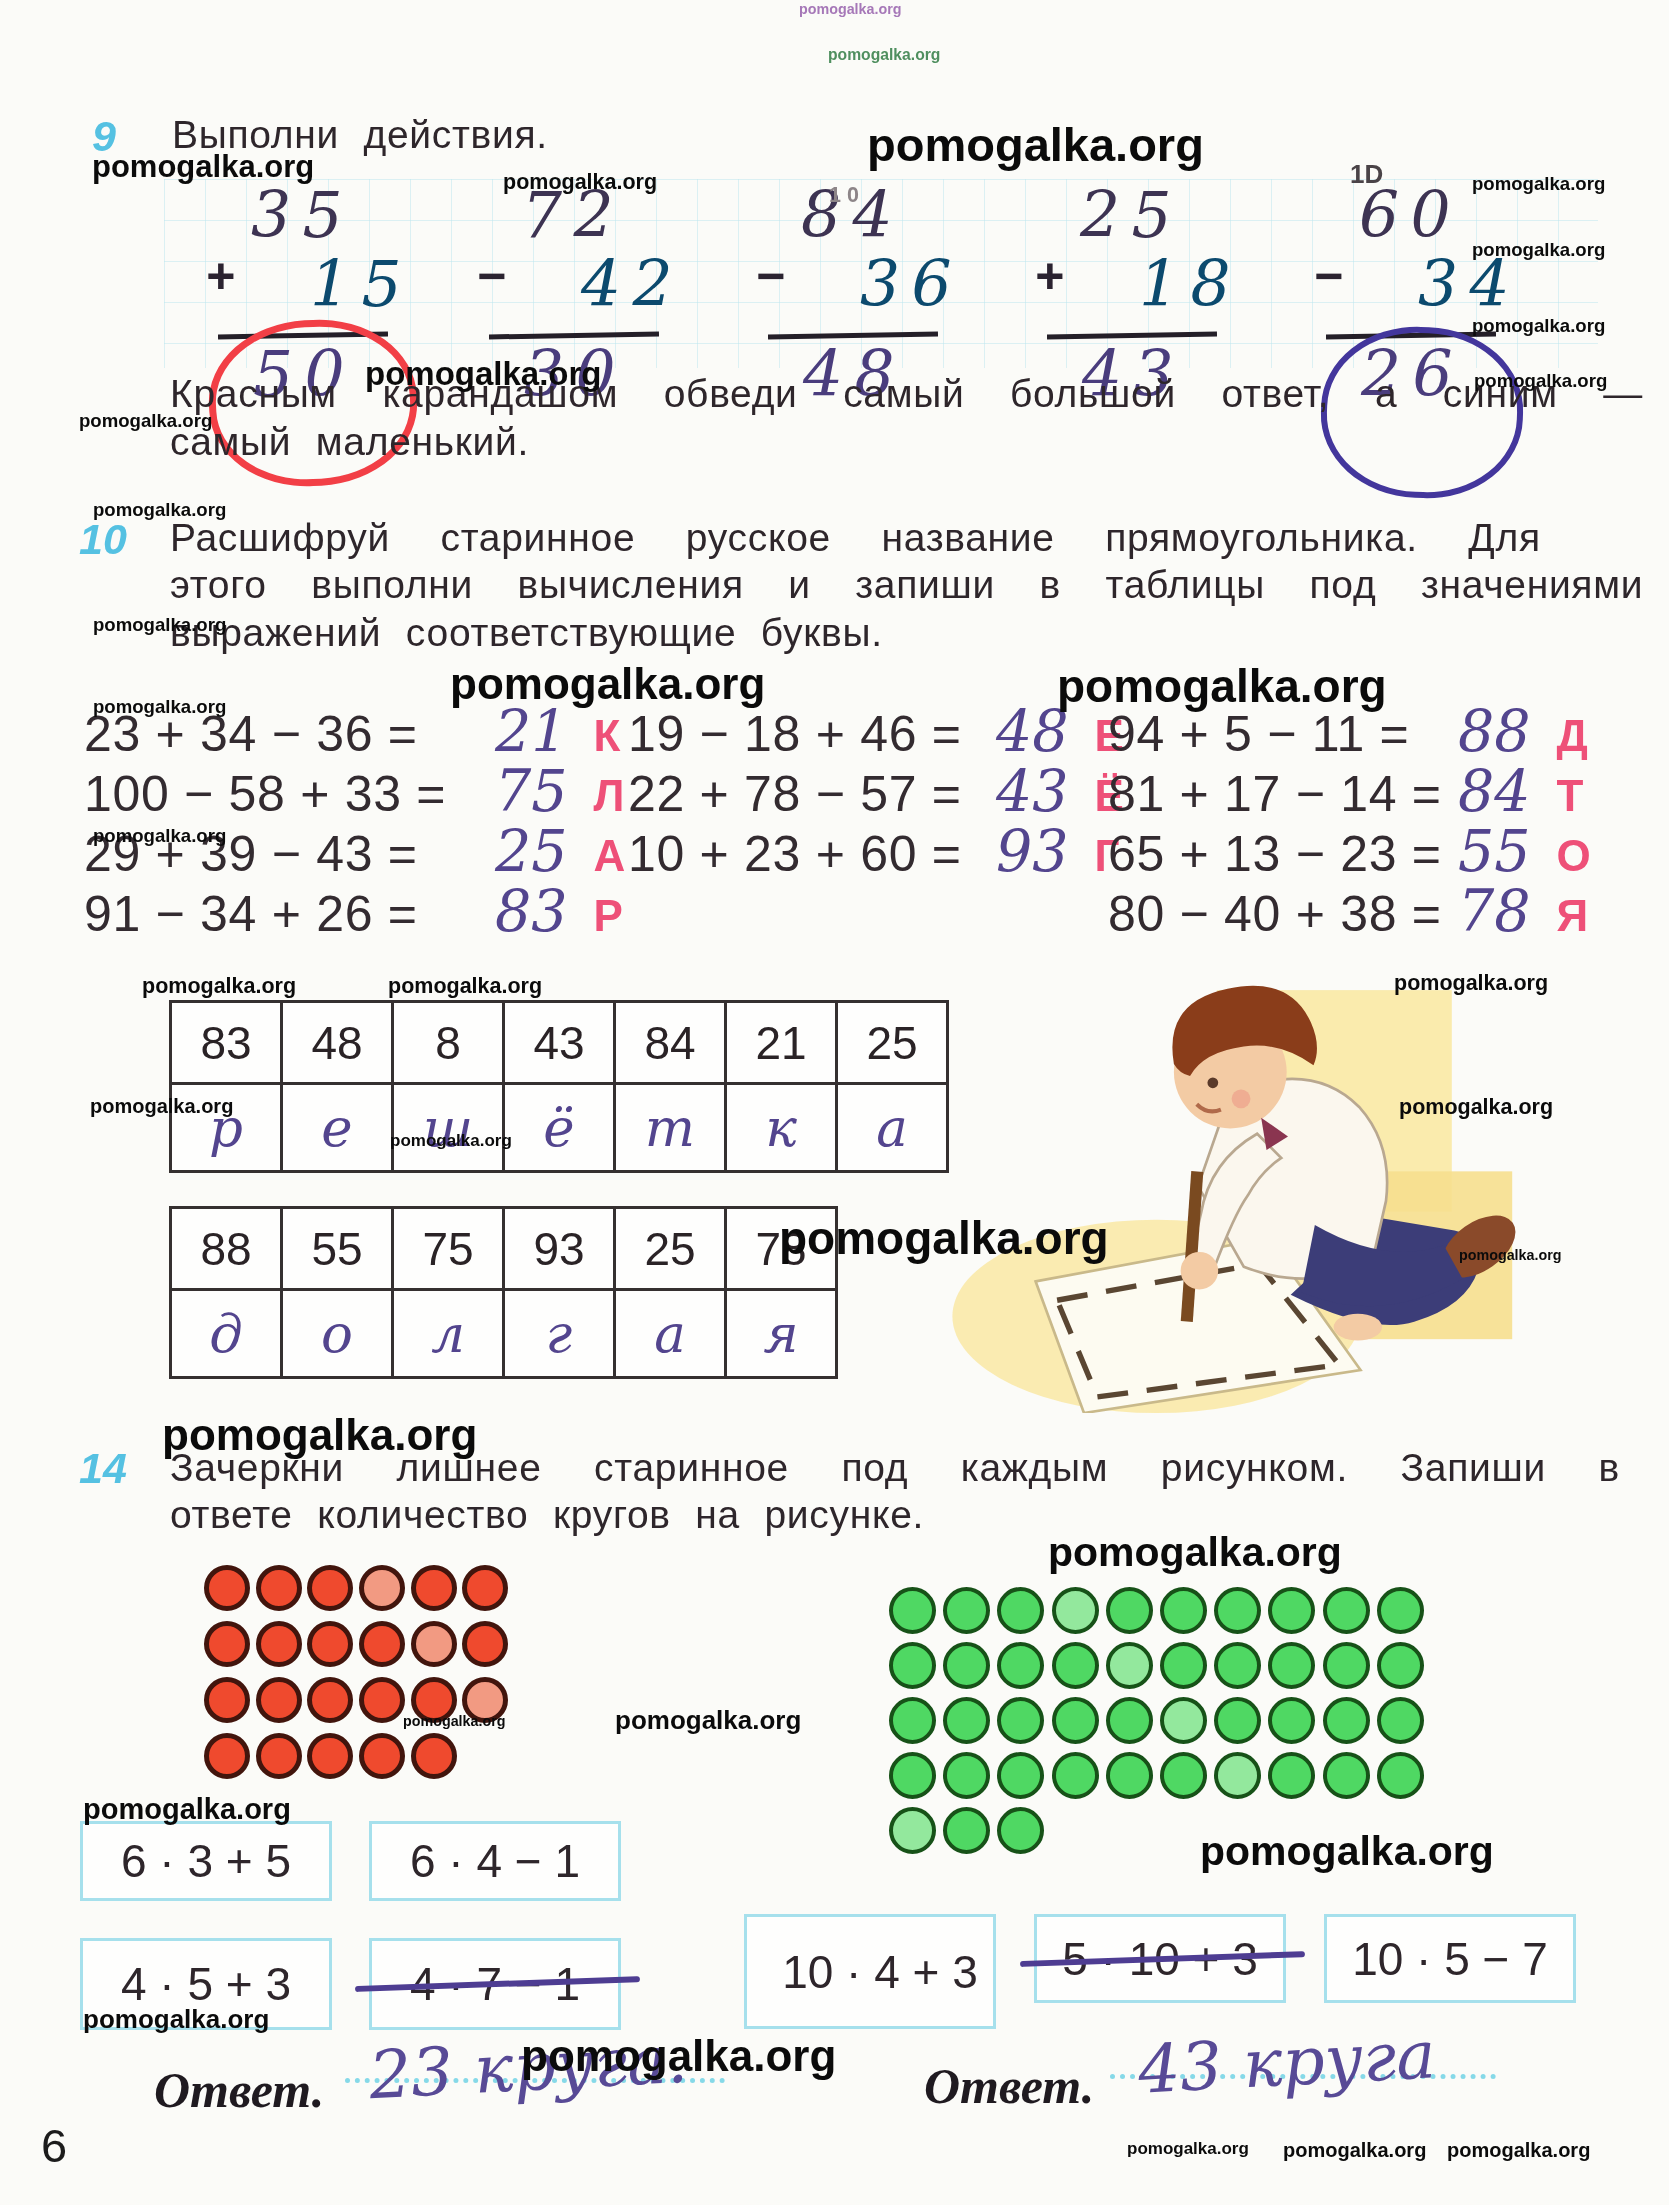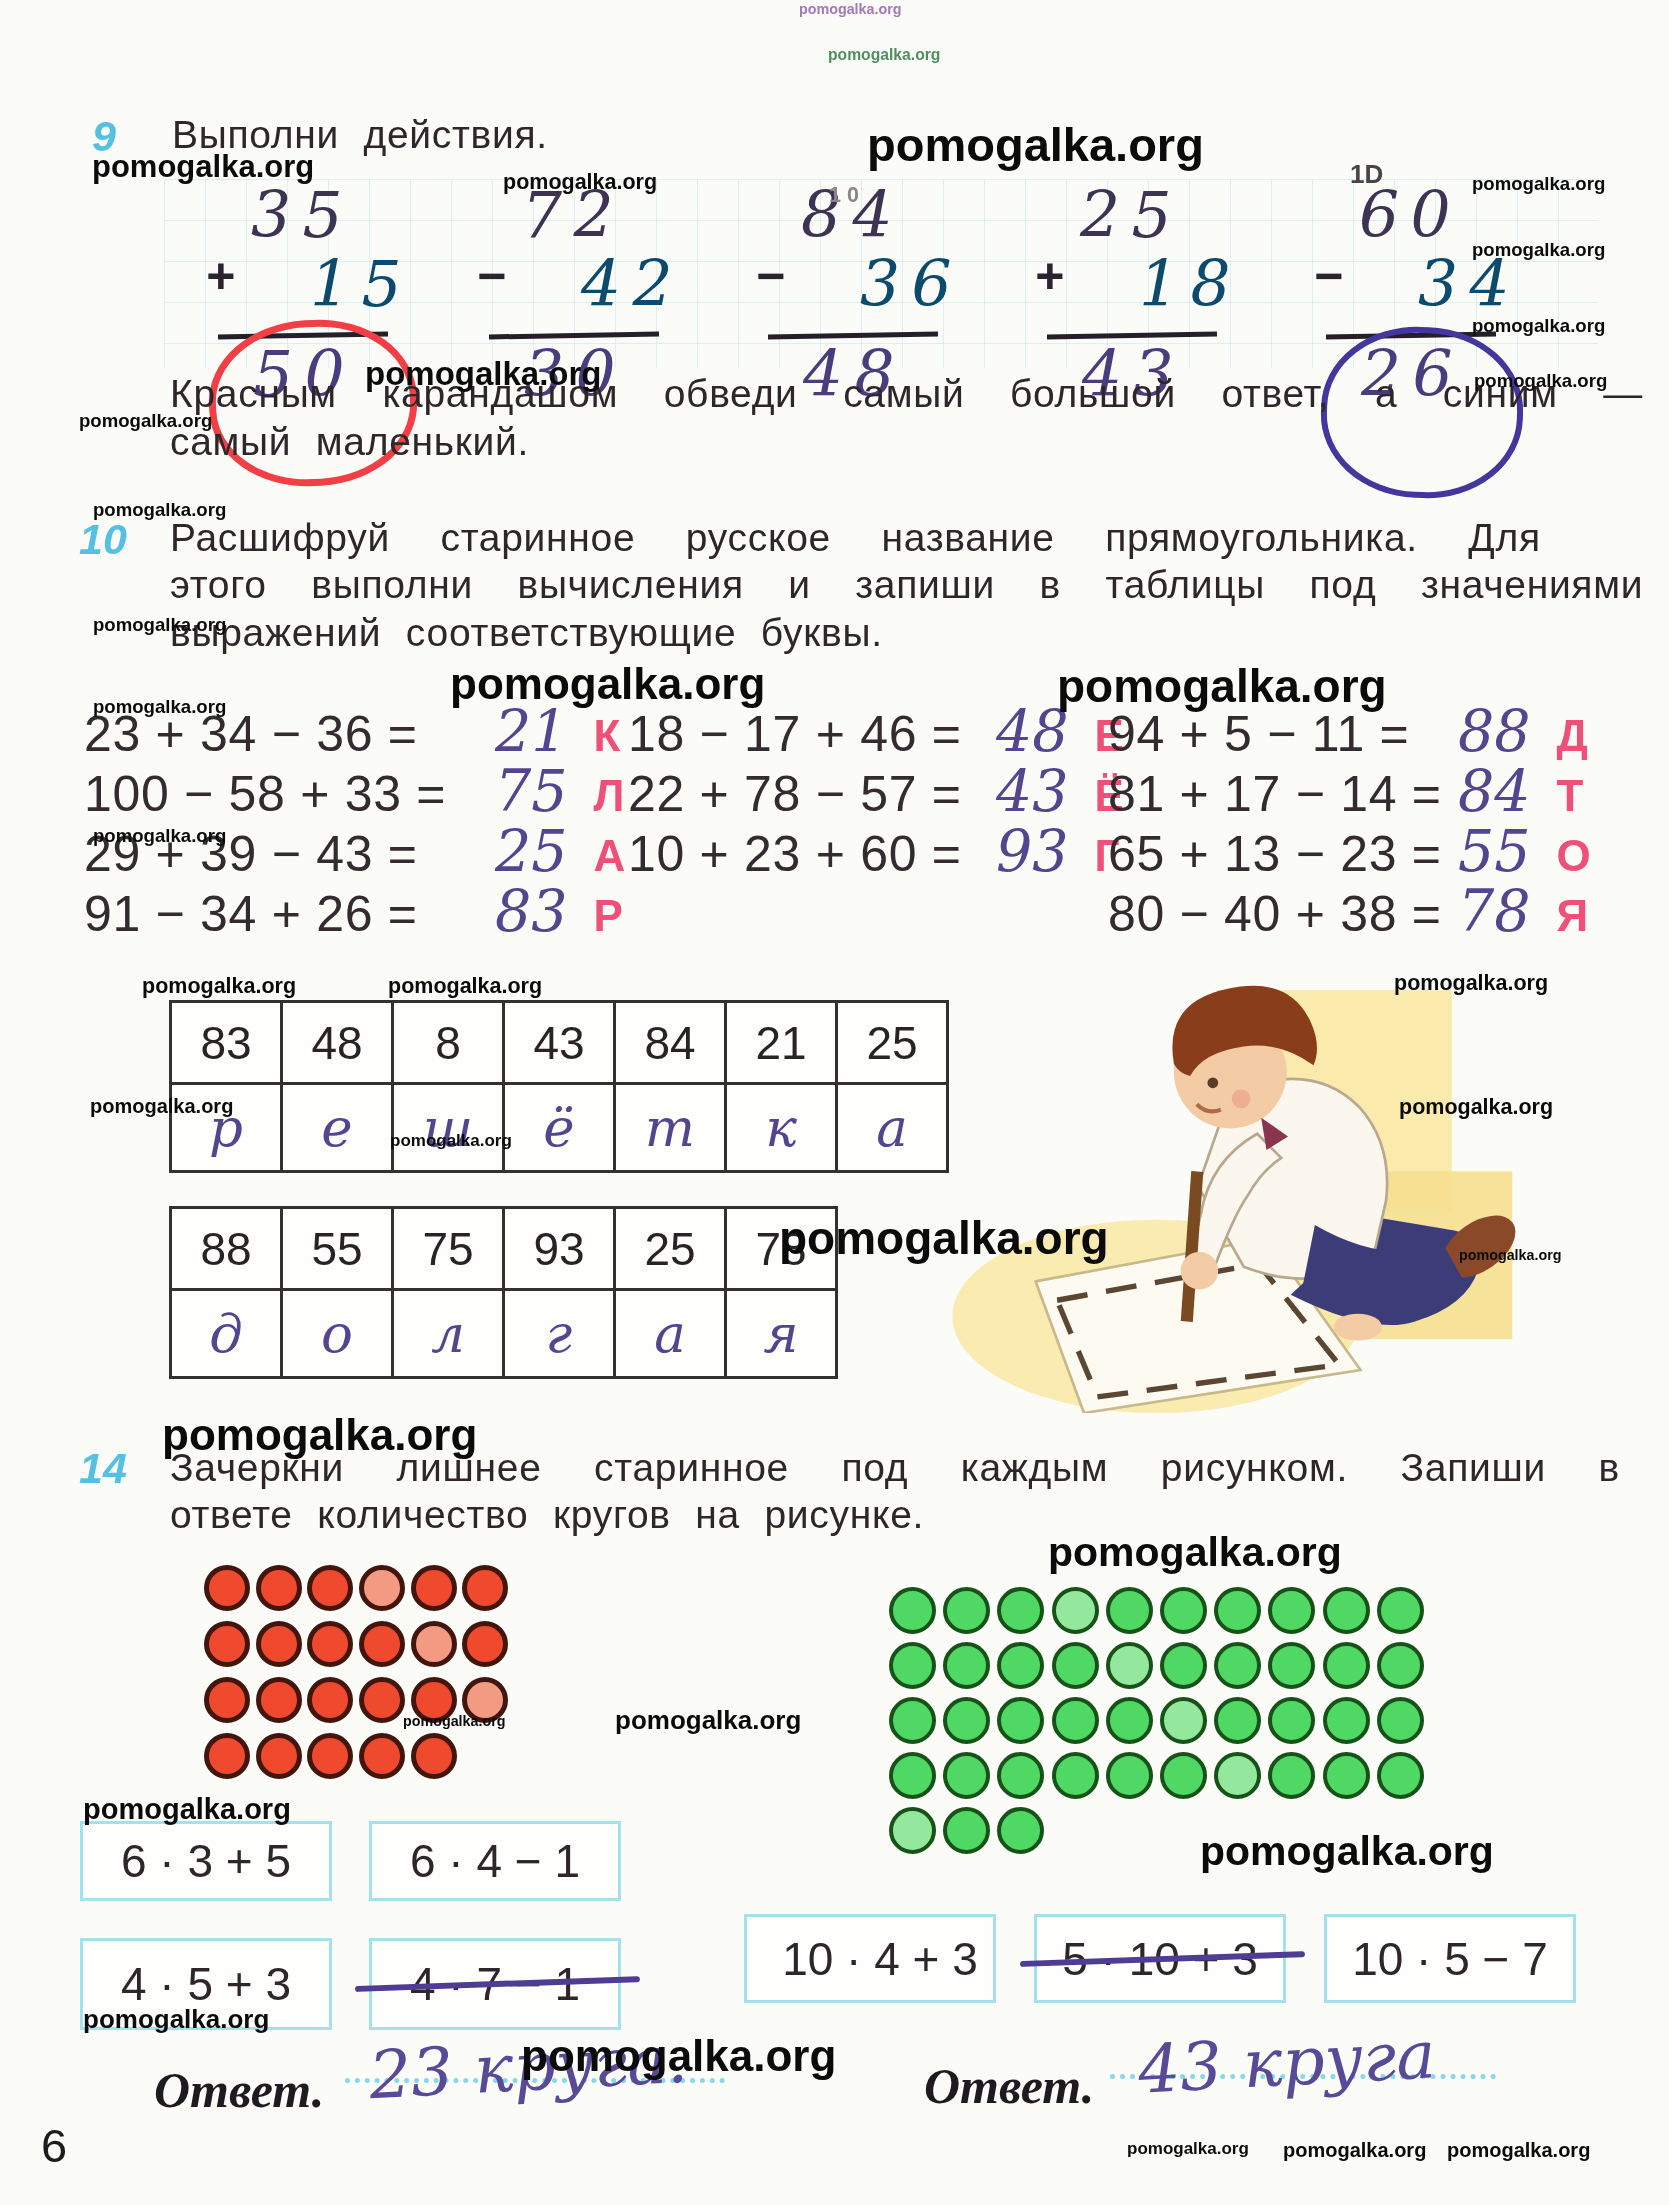--- a/index.html
+++ b/index.html
@@ -142,21 +142,21 @@
           <span class="ltr">А</span>
         </div>
         <div class="eqrow">
           <span class="expr">91 − 34 + 26 =</span>
           <span class="eqans">83</span>
           <span class="ltr">Р</span>
         </div>
       </div>
       <div class="eqcol c2" style="left: 628px;">
         <div class="eqrow">
-          <span class="expr">18 − 17 + 46 =</span>
+          <span class="expr">19 − 18 + 46 =</span>
           <span class="eqans">48</span>
           <span class="ltr">Е</span>
         </div>
         <div class="eqrow">
           <span class="expr">22 + 78 − 57 =</span>
           <span class="eqans">43</span>
           <span class="ltr">Ё</span>
         </div>
         <div class="eqrow">
           <span class="expr">10 + 23 + 60 =</span>
@@ -355,21 +355,21 @@
       <div class="xbox" style="left: 369px; top: 1821px; width: 252px; height: 80px;">
         <span>6 · 4 − 1</span>
       </div>
       <div class="xbox" style="left: 80px; top: 1938px; width: 252px; height: 92px;">
         <span>4 · 5 + 3</span>
       </div>
       <div class="xbox crossed" style="left: 369px; top: 1938px; width: 252px; height: 92px;">
         <span>4 · 7 − 1</span>
         <div class="strike"></div>
       </div>
-      <div class="xbox" style="left: 744px; top: 1914px; width: 252px; height: 89px; padding-left: 20px;">
+      <div class="xbox" style="left: 744px; top: 1914px; width: 252px; height: 115px; padding-left: 20px;">
         <span>10 · 4 + 3</span>
       </div>
       <div class="xbox crossed" style="left: 1034px; top: 1914px; width: 252px; height: 89px;">
         <span>5 · 10 + 3</span>
         <div class="strike"></div>
       </div>
       <div class="xbox" style="left: 1324px; top: 1914px; width: 252px; height: 89px;">
         <span>10 · 5 − 7</span>
       </div>
     </div>

